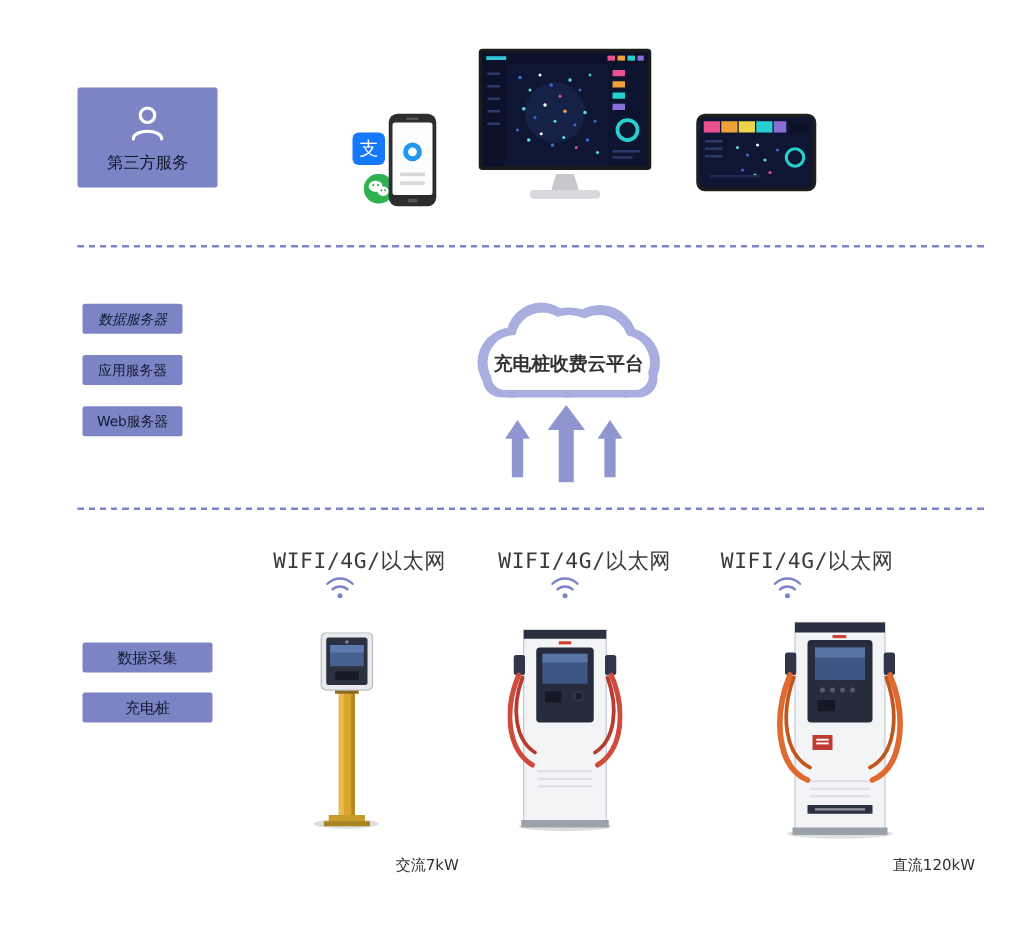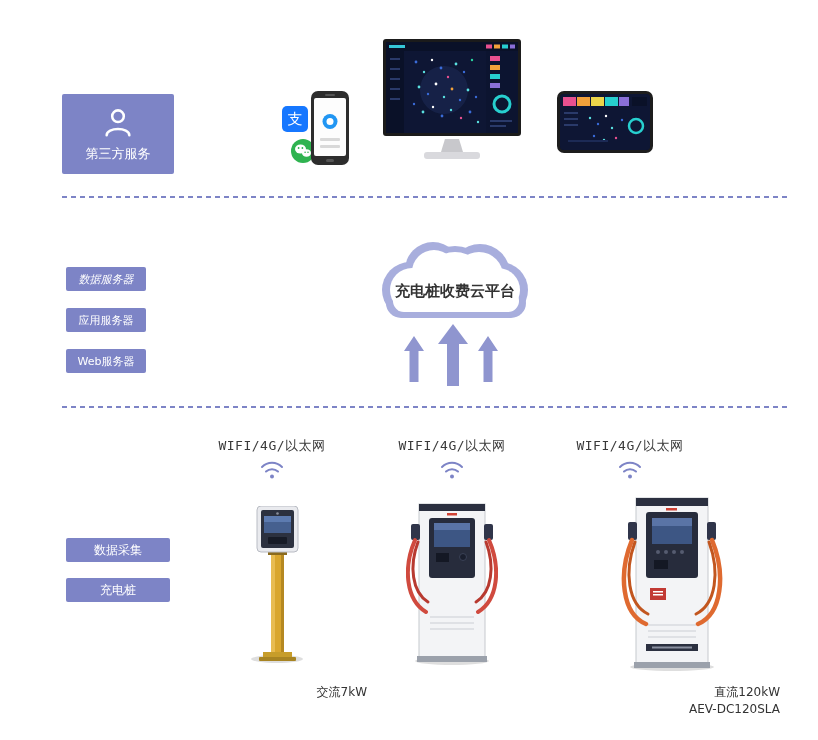--- a/index.html
+++ b/index.html
@@ -1,22 +1,22 @@
 <!DOCTYPE html>
 <html><head>
 <meta charset="utf-8">
 <style>
   html,body{margin:0;padding:0;background:#fff;}
   .canvas{position:relative;width:818px;height:740px;background:#ffffff;overflow:hidden;
           font-family:"DejaVu Sans","Liberation Sans",sans-serif;color:#333;}
   .abs{position:absolute;}
 
   
-  .pbox{position:absolute;background:#7d84c6;color:#ffffff;display:flex;align-items:center;
-        justify-content:center;border-radius:2px;margin-top:24px;}
+  .pbox{position:absolute;background:#7d84c6;color:#0f172a;display:flex;align-items:center;
+        justify-content:center;border-radius:2px;}
   .third-party{left:62px;top:70px;width:112px;height:80px;flex-direction:column;gap:5px;font-size:13px;}
   .srv{left:66px;width:80px;height:24px;font-size:11px;}
   .side{left:66px;width:104px;height:24px;font-size:12px;}
 
   
   .divider{position:absolute;left:62px;width:726px;height:2px;
            background:repeating-linear-gradient(90deg,#7d84c6 0 5px,transparent 5px 9px);}
 
   
   .alipay{position:absolute;left:282px;top:106px;width:26px;height:26px;background:#1677ff;
@@ -40,23 +40,23 @@
   .monitor-base{position:absolute;left:424px;top:152px;width:56px;height:7px;background:#d9d9dd;border-radius:3px;}
 
   .tablet{position:absolute;left:557px;top:91px;width:96px;height:62px;border:3px solid #1d1d1d;
           border-radius:7px;background:#0e1634;box-sizing:border-box;overflow:hidden;}
 
   
   .cloud{position:absolute;left:348px;top:232px;}
   .arrow{position:absolute;}
 
   
-  .netlabel{position:absolute;top:437px;width:170px;text-align:center;
+  .netlabel{position:absolute;top:437px;width:170px;text-align:right;
             font-family:"DejaVu Sans Mono","Liberation Mono",monospace;
-            font-size:13px;letter-spacing:0.5px;color:#3a3a3a;}
+            font-size:17px;letter-spacing:0.5px;color:#3a3a3a;}
   .wifi{position:absolute;top:458px;}
   .caption{position:absolute;top:684px;width:180px;text-align:right;font-size:12px;
            line-height:17px;color:#333;}
 </style>
 </head>
 <body>
 
 <div class="canvas">
 
   <div class="pbox third-party">
@@ -305,16 +305,15 @@
     <rect x="14" y="170" width="76" height="6" fill="#9ba1ab"></rect>
   </svg>
 
   <div class="caption" style="left:187px;">
     <div>交流7kW</div>
   </div>
   <div class="caption" style="left:362px;">
   </div>
   <div class="caption" style="left:600px;">
     <div>直流120kW</div>
-    <div>AEV-DC120SLA</div>
   </div>
 
 </div>
 
 </body></html>

